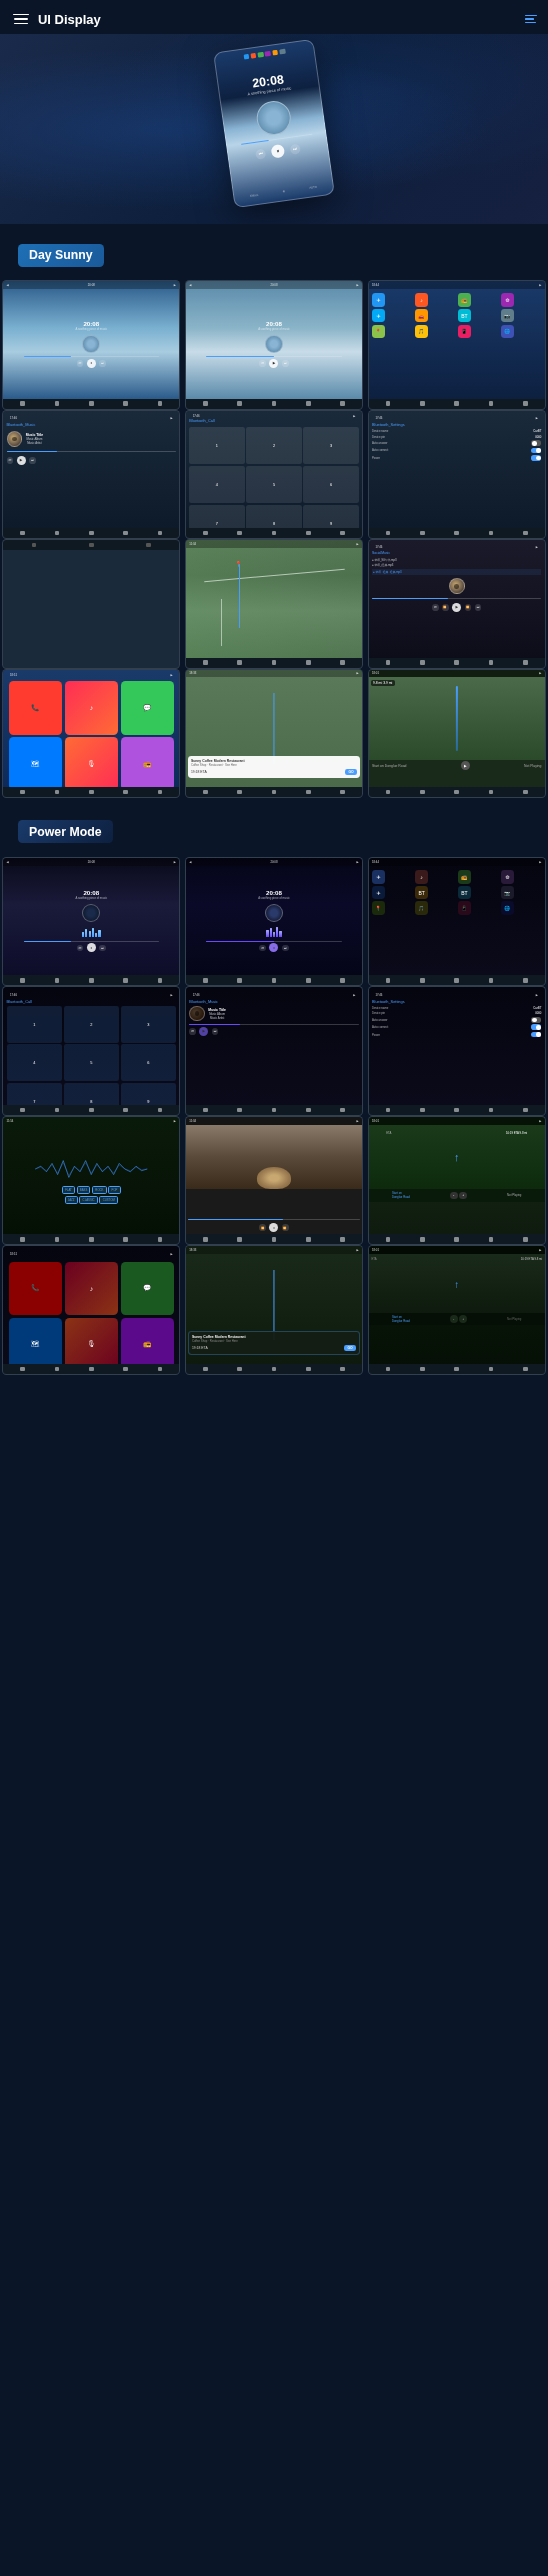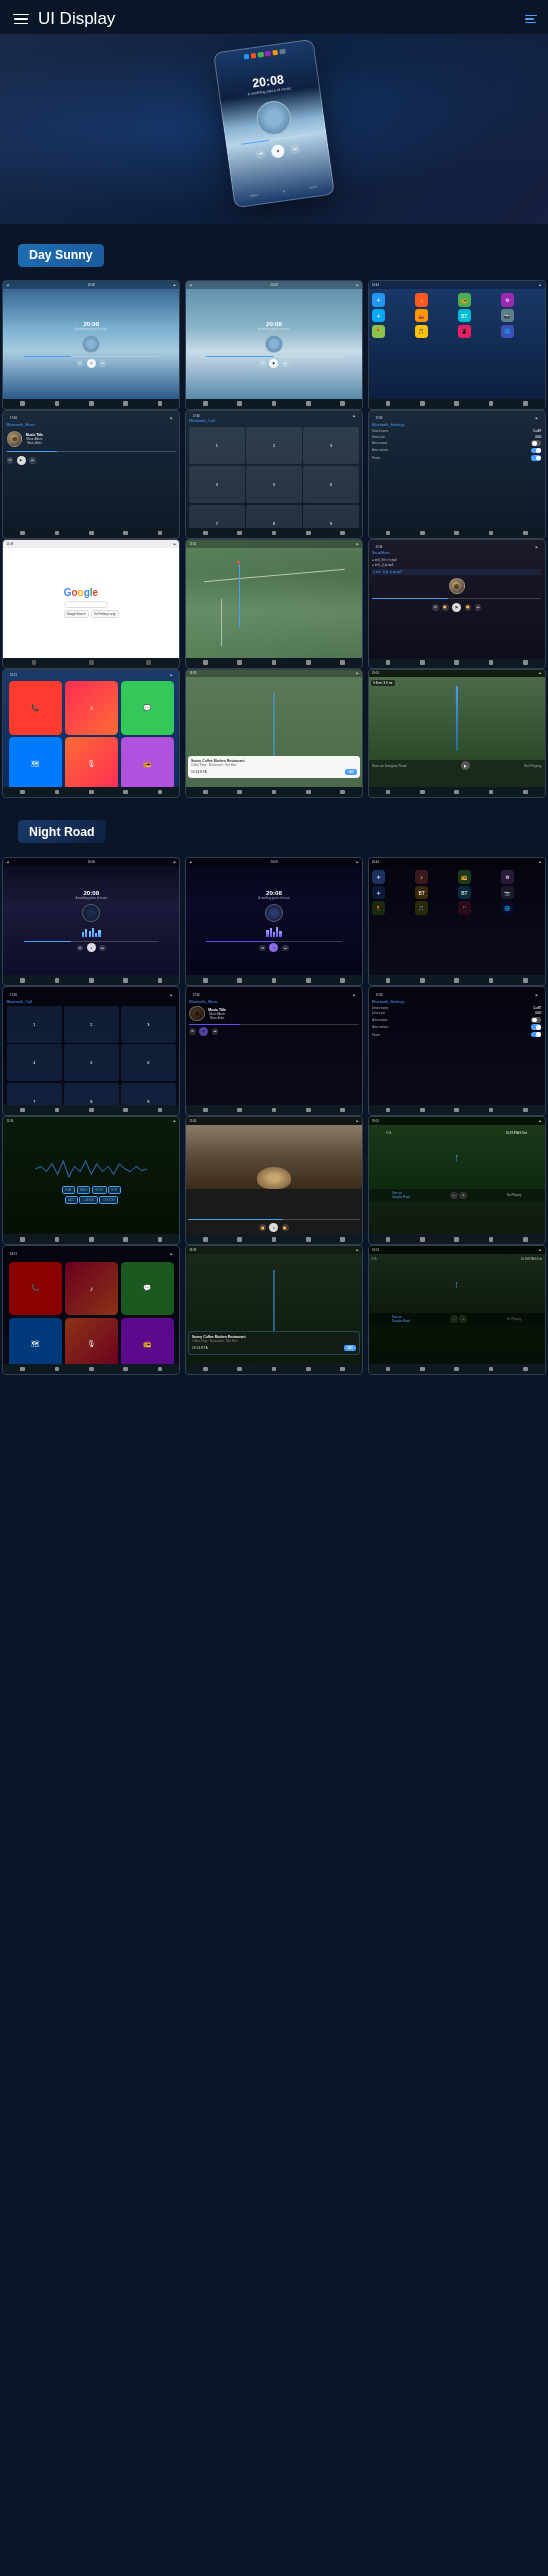--- a/index.html
+++ b/index.html
@@ -17,21 +17,21 @@
       display: flex;
       align-items: center;
       justify-content: space-between;
       padding: 9px 11.2px 4.5px 11.2px;
       background: #0a1628;
     }
     .header-left { display: flex; align-items: center; gap: 6.7px; }
     .menu-icon { width: 20px; height: 20px; display: flex; flex-direction: column; justify-content: center; align-items: center; gap: 2.8px; cursor: pointer; }
     .menu-icon span { display: block; width: 13.4px; height: 1.7px; background: #fff; border-radius: 1.1px; }
     .menu-icon span:first-child { width: 15.7px; }
-    .header-title { font-size: 17px; font-weight: normal; color: #fff; }
+    .header-title { font-size: 13px; font-weight: bold; color: #fff; }
     .nav-lines { display: flex; flex-direction: column; gap: 2.2px; }
     .nav-line { height: 1.1px; background: #4a9eff; border-radius: 0.6px; }
     .nav-line:nth-child(1) { width: 12.3px; }
     .nav-line:nth-child(2) { width: 9px; }
     .nav-line:nth-child(3) { width: 11.2px; }
 
     
     .hero-section {
       position: relative;
       height: 190px;
@@ -567,36 +567,20 @@
         <div class="bottom-icon"></div>
       <div class="bottom-icon"></div>
         <div class="bottom-icon"></div>
     </div>
   </div>
 </div>
 
 <div class="screenshots-grid section-wrapper">
 
   <div class="screenshot-card">
-    <div class="device-screen screen-google">
-      <div class="status-bar" style="background:rgba(200,200,200,0.3);position:absolute;top:0;left:0;right:0;">
-        <span style="color:#333;">11:48</span>
-          <span style="color:#333;">▶</span>
-      </div>
-      <div style="margin-top:7.8px;">
-        <div class="google-logo">
-          <span class="google-g">G</span><span class="google-o1">o</span><span class="google-o2">o</span><span class="google-g2">g</span><span class="google-l">l</span><span class="google-e">e</span>
-        </div>
-        <div class="google-search"></div>
-        <div style="display:flex;gap:2.2px;margin-top:2.2px;justify-content:center;">
-          <div style="background:#f8f9fa;border:0.6px solid #ddd;border-radius:1.7px;padding:1.1px 2.2px;font-size:2.8px;color:#333;">Google Search</div>
-          <div style="background:#f8f9fa;border:0.6px solid #ddd;border-radius:1.7px;padding:1.1px 2.2px;font-size:2.8px;color:#333;">I'm Feeling Lucky</div>
-        </div>
-      </div>
-    </div>
     <div class="bottom-bar">
       <div class="bottom-icon" style="background:#555;"></div>
       <div class="bottom-icon" style="background:#555;"></div>
       <div class="bottom-icon" style="background:#555;"></div>
     </div>
   </div>
 
   <div class="screenshot-card">
     <div class="device-screen screen-map" style="padding:0;">
       <div class="status-bar" style="position:absolute;top:0;left:0;right:0;z-index:2;">
@@ -745,21 +729,21 @@
       <div class="bottom-icon"></div>
         <div class="bottom-icon"></div>
         <div class="bottom-icon"></div>
       <div class="bottom-icon"></div>
         <div class="bottom-icon"></div>
     </div>
   </div>
 </div>
 
 <div style="padding: 11.2px 6.7px 4.5px 6.7px;">
-  <div class="section-label" style="background:linear-gradient(135deg,#1a3a6a,#0d2040);">Night Road</div>
+  <div class="section-label" style="background:linear-gradient(135deg,#1a3a6a,#0d2040);">Power Mode</div>
 </div>
 
 <div class="screenshots-grid section-wrapper">
 
   <div class="screenshot-card">
     <div class="device-screen screen-music-night">
       <div class="status-bar" style="position:absolute;top:0;left:0;right:0;">
         <span>◀</span>
           <span>20:08</span>
           <span>▶</span>

